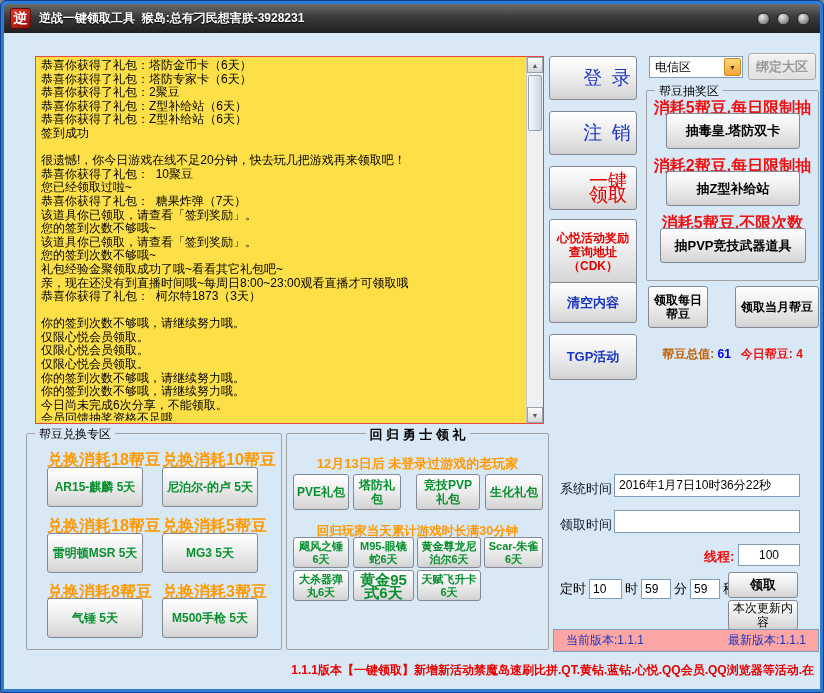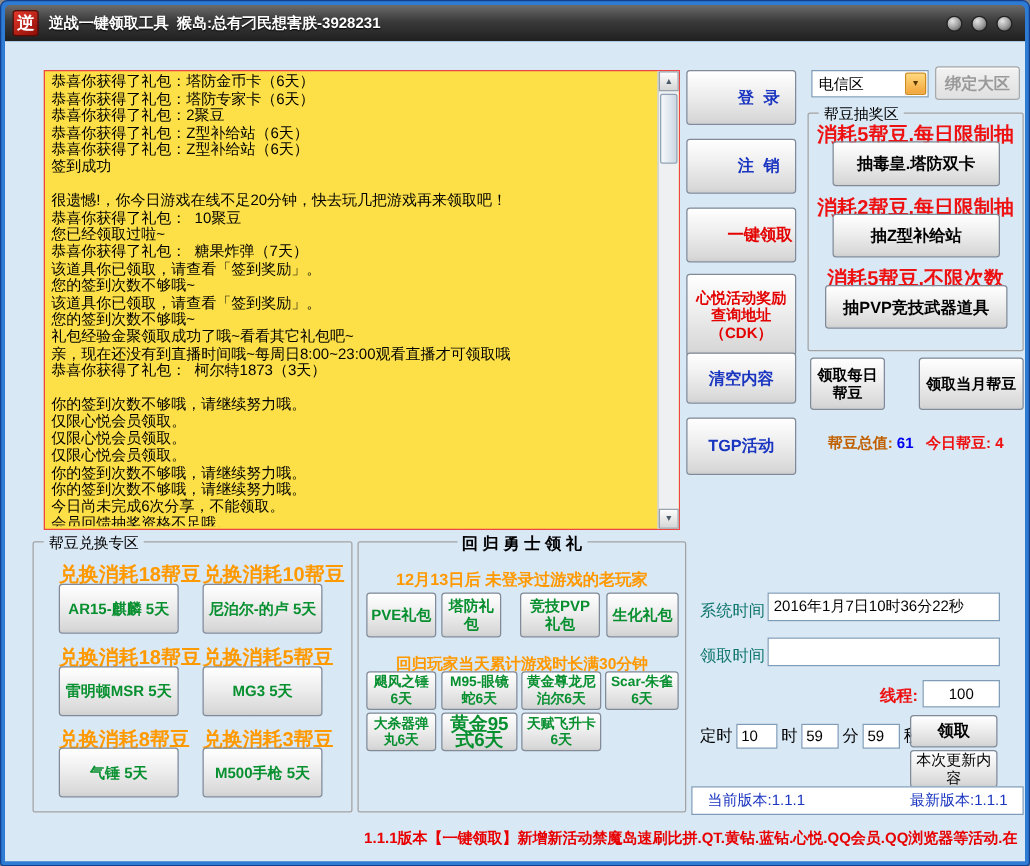--- a/index.html
+++ b/index.html
@@ -59,21 +59,21 @@
   
   .btn {
     position:absolute;
     background:linear-gradient(180deg,#ffffff 0%,#eeeeee 45%,#d8d8d8 92%,#cfcfcf 100%);
     border:1px solid #818a96; border-radius:3px;
     display:flex; align-items:center; justify-content:center; text-align:center;
     font-size:12px; color:#000; cursor:default;
     box-shadow:inset 0 1px 0 #fff;
     line-height:14px; padding:1px 2px;
   }
-  .btn-big { font-size:13px; font-weight:bold; letter-spacing:2px;padding-left:32px; }
+  .btn-big { font-size:19px; font-weight:normal; letter-spacing:2px;padding-left:32px; }
   .blue { color:#1a35c0; }
   .red { color:#e40000; }
   .green { color:#089030; font-weight:bold; }
   .btn-disabled { color:#9a9a9a; background:linear-gradient(180deg,#f2f2f2,#e0e0e0); border-color:#a8a8a8; font-weight:bold; }
 
   
   .combo {
     position:absolute; left:645px; top:23px; width:94px; height:22px;
     background:#fff; border:1px solid #7f9db9; display:flex; align-items:center;
     font-size:12px; padding-left:5px;
@@ -96,35 +96,35 @@
 
   .cost-label { position:absolute; width:100%; text-align:center; color:#ee1111; font-size:16px; font-weight:bold; }
   .ex-label { position:absolute; width:96px; text-align:center; color:#ff9900; font-size:16px; font-weight:bold; white-space:nowrap; }
   .note-orange { position:absolute; width:100%; text-align:center; color:#ff9900; font-weight:bold; font-size:13px; white-space:nowrap; }
 
   .field {
     position:absolute; background:#fff; border:1px solid #7f9db9;
     font-size:12px; color:#000; display:flex; align-items:center; padding-left:4px;
     overflow:hidden; white-space:nowrap;
   }
-  .lbl { position:absolute; font-size:13px; color:#0f766e; white-space:nowrap; }
+  .lbl { position:absolute; font-size:13px; color:#0f172a; white-space:nowrap; }
   .lbl-red { color:#ee1111; font-weight:bold; }
 
   .totals { position:absolute; left:642px; top:313px; width:173px; text-align:center; font-size:12px; font-weight:bold; white-space:nowrap; }
   .totals .t-label { color:#c06000; }
   .totals .t-value { color:#0000ee; }
   .totals .d-label, .totals .d-value { color:#ee1111; }
 
   .timer-row { position:absolute; left:556px; top:545px; height:22px; display:flex; align-items:center; gap:3px; }
   .mini-field { width:33px; height:20px; background:#fff; border:1px solid #7f9db9; font-size:12px; display:flex; align-items:center; padding-left:3px; }
   .timer-row .lbl-inline { font-size:13px; color:#000; }
 
   .verbox {
     position:absolute; left:549px; top:596px; width:266px; height:23px;
-    background:#ffffff; border:1px solid #7f9db9;
+    background:#fca5a5; border:1px solid #7f9db9;
     display:flex; align-items:center; justify-content:space-between; padding:0 12px;
     font-size:12px; color:#1a35c0;
   }
   .marquee {
     position:absolute; top:629px; left:200px; right:6px;
     text-align:right; color:#e80000; font-size:12px; font-weight:bold; white-space:nowrap; overflow:hidden;
   }
   .btn-wrap2 { line-height:14px; }
 </style>
 </head>

